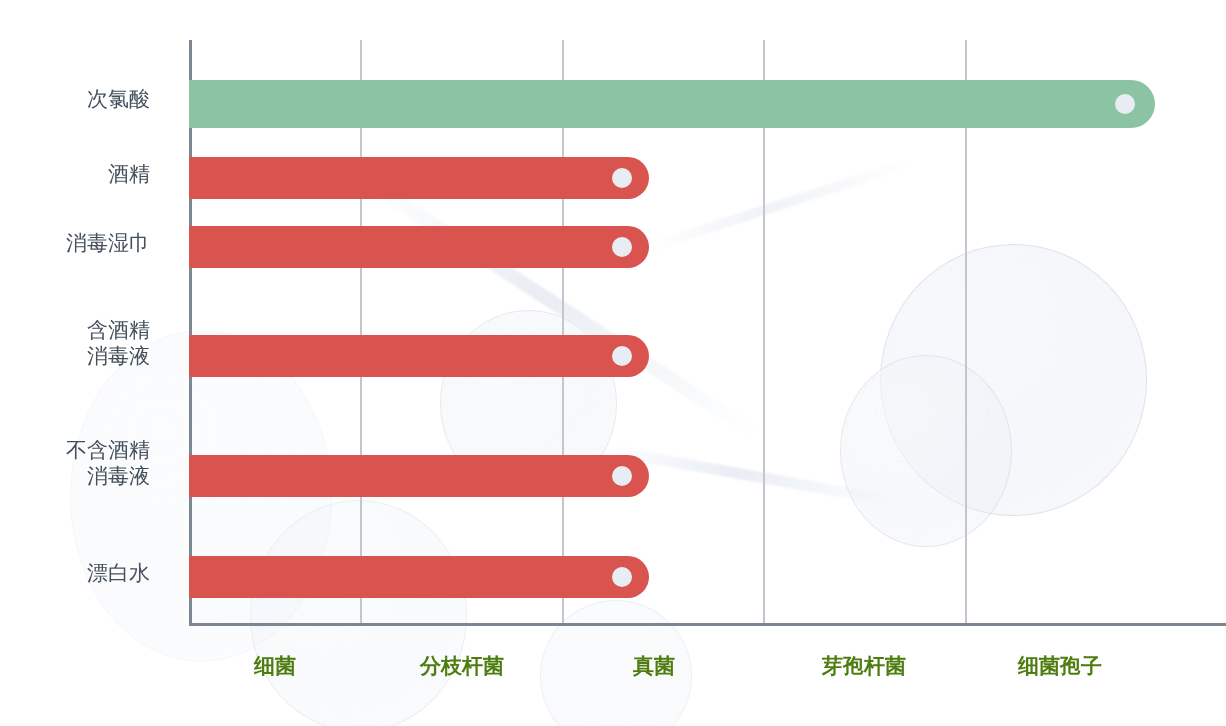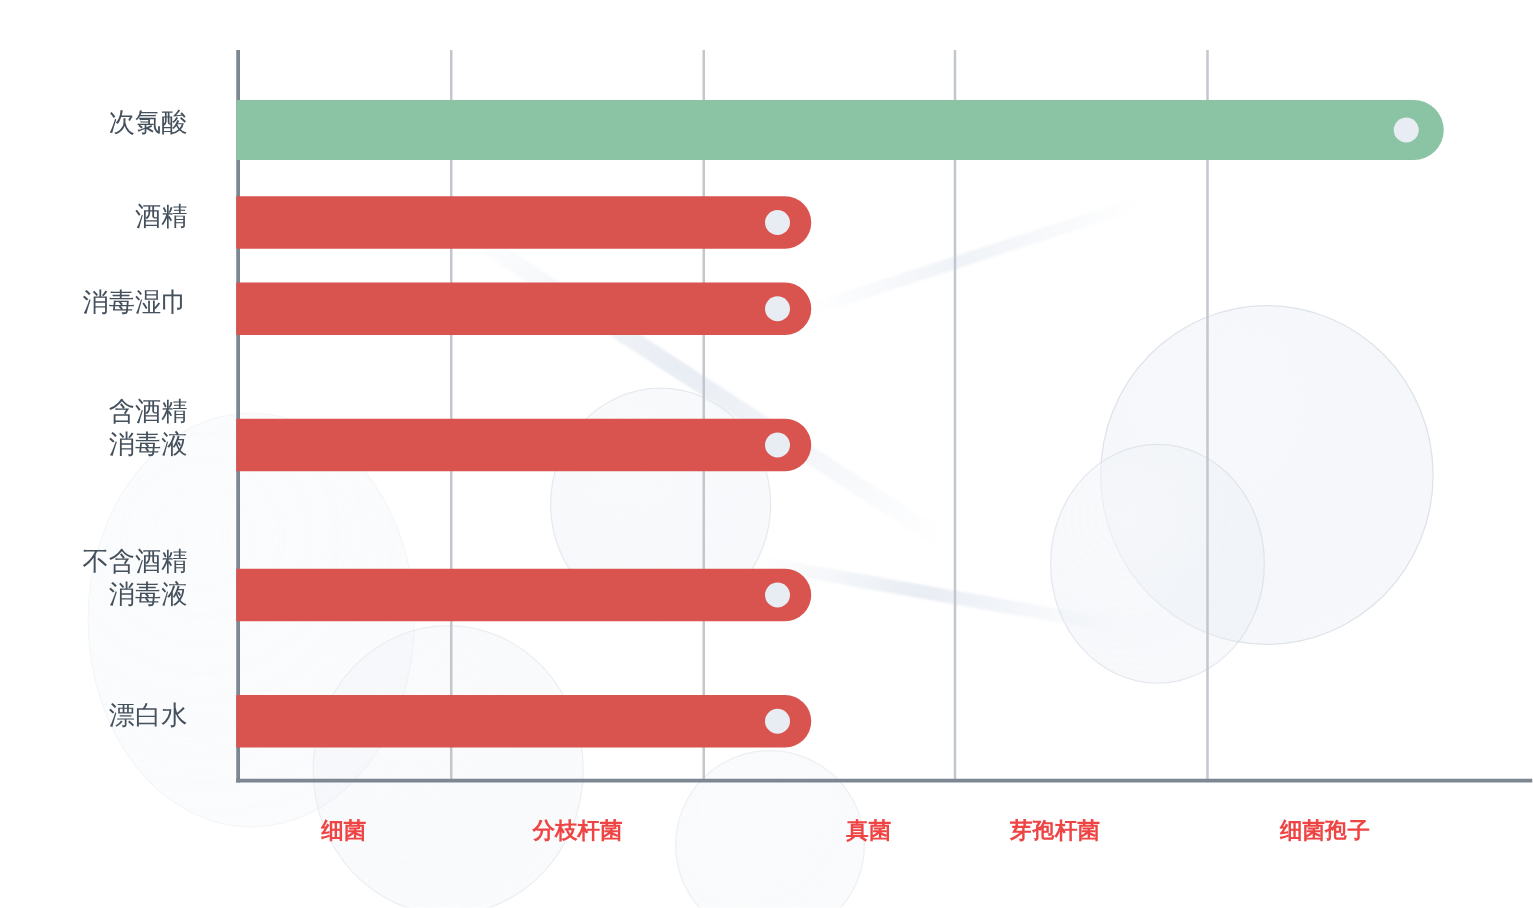--- a/index.html
+++ b/index.html
@@ -74,23 +74,23 @@
     font-size:21px;
     line-height:26px;
     font-weight:500;
     white-space:pre-line;
   }
   
   .x-label{
     position:absolute;
     top:652px;
     transform:translateX(-50%);
-    color:#ef4444;
+    color:#4d7c0f;
     font-family:"Liberation Serif","DejaVu Serif",serif;
-    font-size:18px;
+    font-size:21px;
     font-weight:700;
     white-space:nowrap;
   }
 </style>
 </head>
 <body>
 
 <div id="watermark">
   <div class="blob" style="left:880px;top:244px;width:265px;height:270px;"></div>
   <div class="blob" style="left:840px;top:355px;width:170px;height:190px;opacity:.8;"></div>
@@ -146,17 +146,17 @@
 消毒液</div>
 
   <div class="bar-row" style="top:556px;height:42px;width:460px;">
     <div class="bar" style="width:460px;background:#d9534f;"></div>
     <div class="bar-dot" style="left:433px;"></div>
   </div>
   <div class="cat-label" style="top:560px;">漂白水</div>
 
   <div class="x-label" style="left:275px;">细菌</div>
   <div class="x-label" style="left:462px;">分枝杆菌</div>
-  <div class="x-label" style="left:695px;text-align:center;">真菌</div>
-  <div class="x-label" style="left:844px;">芽孢杆菌</div>
+  <div class="x-label" style="left:654px;text-align:center;">真菌</div>
+  <div class="x-label" style="left:864px;">芽孢杆菌</div>
   <div class="x-label" style="left:1060px;font-family:Liberation Mono, monospace;">细菌孢子</div>
 
 </div>
 
 </body></html>

